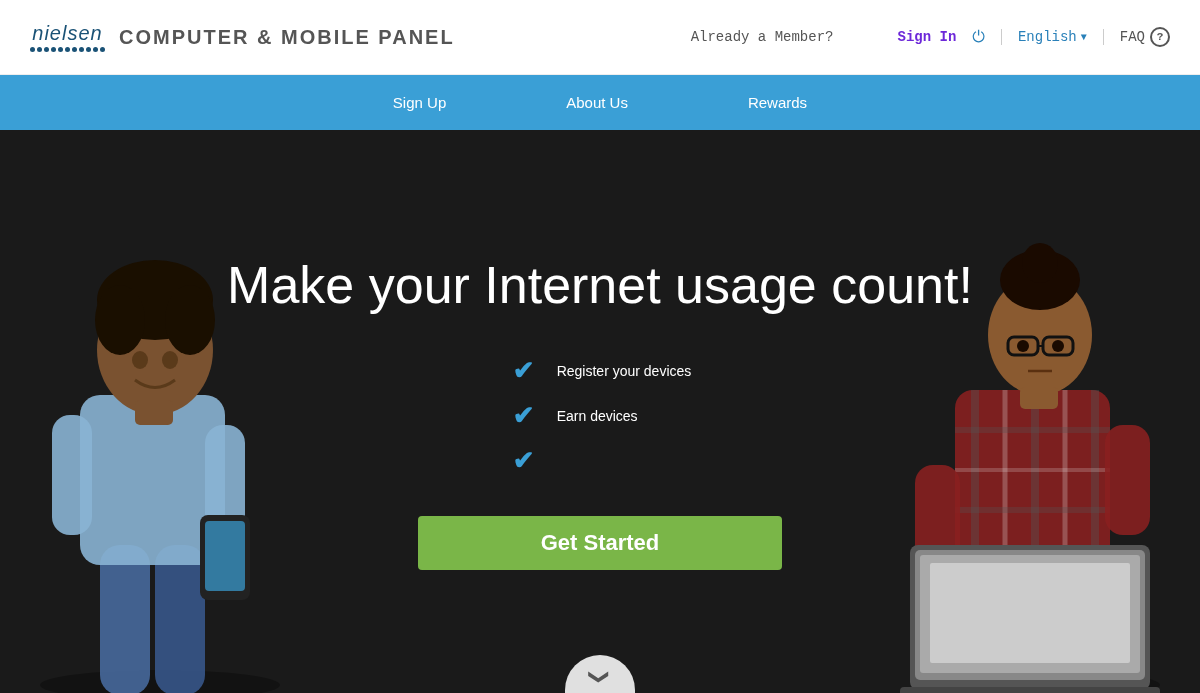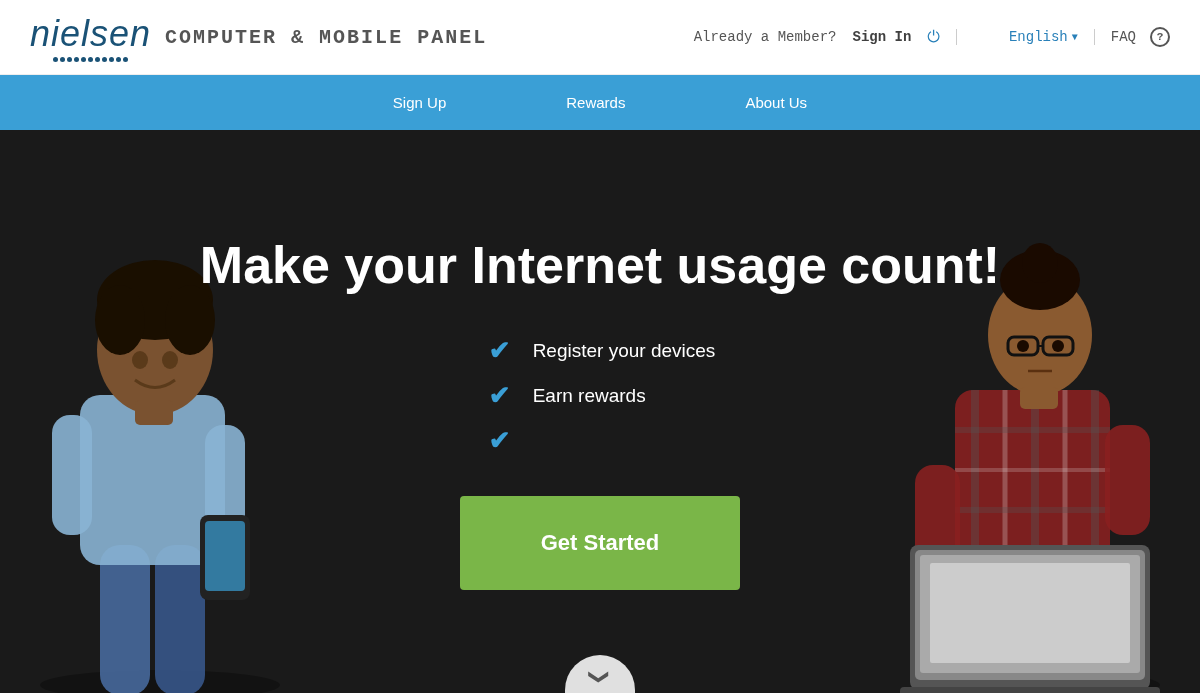--- a/index.html
+++ b/index.html
@@ -19,21 +19,21 @@
       display: flex;
       align-items: center;
       gap: 14px;
     }
     .nielsen-logo {
       display: flex;
       flex-direction: column;
       align-items: center;
     }
     .nielsen-text {
-      font-size: 36px;
+      font-size: 20px;
       font-weight: 400;
       color: #1a5276;
       font-style: italic;
       letter-spacing: 1px;
     }
     .nielsen-dots {
       display: flex;
       gap: 2px;
       margin-top: 2px;
     }
@@ -42,59 +42,58 @@
       height: 5px;
       border-radius: 50%;
       background: #1a5276;
     }
     .site-title {
       font-size: 20px;
       font-weight: 600;
       color: #555;
       letter-spacing: 2px;
       text-transform: uppercase;
-      font-family: Liberation Mono, monospace;
     }
     .top-right {
       display: flex;
       align-items: center;
       gap: 16px;
       font-size: 14px;
       color: #555;
       font-family: Liberation Mono, monospace;
     }
     .top-right .member-text {
       color: #555;
     }
     .top-right .sign-in-link {
-      color: #404040;
+      color: #6d28d9;
       text-decoration: none;
       font-weight: 600;
+      margin-left: 48px;
     }
     .top-right .power-icon {
       color: #2980b9;
       font-size: 16px;
     }
     .lang-select {
       display: flex;
       align-items: center;
       gap: 4px;
       color: #2980b9;
       cursor: pointer;
       font-size: 14px;
-      margin-left: 36px;
     }
     .lang-select .chevron {
       font-size: 10px;
       color: #2980b9;
     }
     .faq-link {
       display: flex;
       align-items: center;
-      gap: 14px;
+      gap: 5px;
       color: #555;
       font-size: 14px;
       text-decoration: none;
     }
     .faq-circle {
       width: 20px;
       height: 20px;
       border-radius: 50%;
       border: 2px solid #555;
       display: flex;
@@ -144,21 +143,21 @@
     .hero-content {
       position: relative;
       z-index: 2;
       text-align: center;
       padding: 40px 20px;
       width: 100%;
     }
     .hero-title {
       color: #fff;
       font-size: 52px;
-      font-weight: 700;
+      font-weight: 400;
       margin-bottom: 40px;
       text-align: center;
     }
     .checklist {
       display: flex;
       flex-direction: column;
       gap: 14px;
       margin-bottom: 40px;
       align-items: flex-start;
       display: inline-flex;
@@ -170,34 +169,34 @@
     }
     .check-icon {
       color: #3a9fd6;
       font-size: 26px;
       font-weight: bold;
       width: 30px;
       text-align: center;
     }
     .checklist-item span.item-text {
       color: #fff;
-      font-size: 19px;
+      font-size: 14px;
     }
     .get-started-btn {
       background: #7ab648;
       color: #fff;
       border: none;
-      padding: 34px 80px;
+      padding: 14px 80px;
       font-size: 22px;
       font-weight: 600;
       border-radius: 4px;
       cursor: pointer;
       display: block;
       margin: 0 auto;
-      width: 280px;
+      width: 364px;
     }
 
     
     .person-left {
       position: absolute;
       left: 0;
       bottom: 0;
       width: 320px;
       height: 520px;
       z-index: 1;
@@ -276,22 +275,22 @@
     <div class="divider-v"></div>
     <a href="#" class="faq-link">
       <span>FAQ</span>
       <div class="faq-circle">?</div>
     </a>
   </div>
 </div>
 
 <nav class="nav-bar">
   <a href="#">Sign Up</a>
+  <a href="#">About Us</a>
   <a href="#">Rewards</a>
-  <a href="#">About Us</a>
 </nav>
 
 <section class="hero">
 
   <div class="person-left">
     <svg class="person-left-svg" viewBox="0 0 320 520" xmlns="http://www.w3.org/2000/svg">
 
       <ellipse cx="160" cy="510" rx="120" ry="15" fill="rgba(0,0,0,0.3)"></ellipse>
 
       <rect x="100" y="370" width="50" height="150" rx="20" fill="#4a6fa5" opacity="0.85"></rect>
@@ -372,21 +371,21 @@
   <div class="hero-content">
     <h1 class="hero-title">Make your Internet usage count!</h1>
 
     <div class="checklist">
       <div class="checklist-item">
         <span class="check-icon">✔</span>
         <span class="item-text">Register your devices</span>
       </div>
       <div class="checklist-item">
         <span class="check-icon">✔</span>
-        <span class="item-text">Earn rewards</span>
+        <span class="item-text">Earn devices</span>
       </div>
       <div class="checklist-item">
         <span class="check-icon">✔</span>
       </div>
     </div>
 
     <button class="get-started-btn">Get Started</button>
   </div>
 
   <div class="scroll-indicator">

